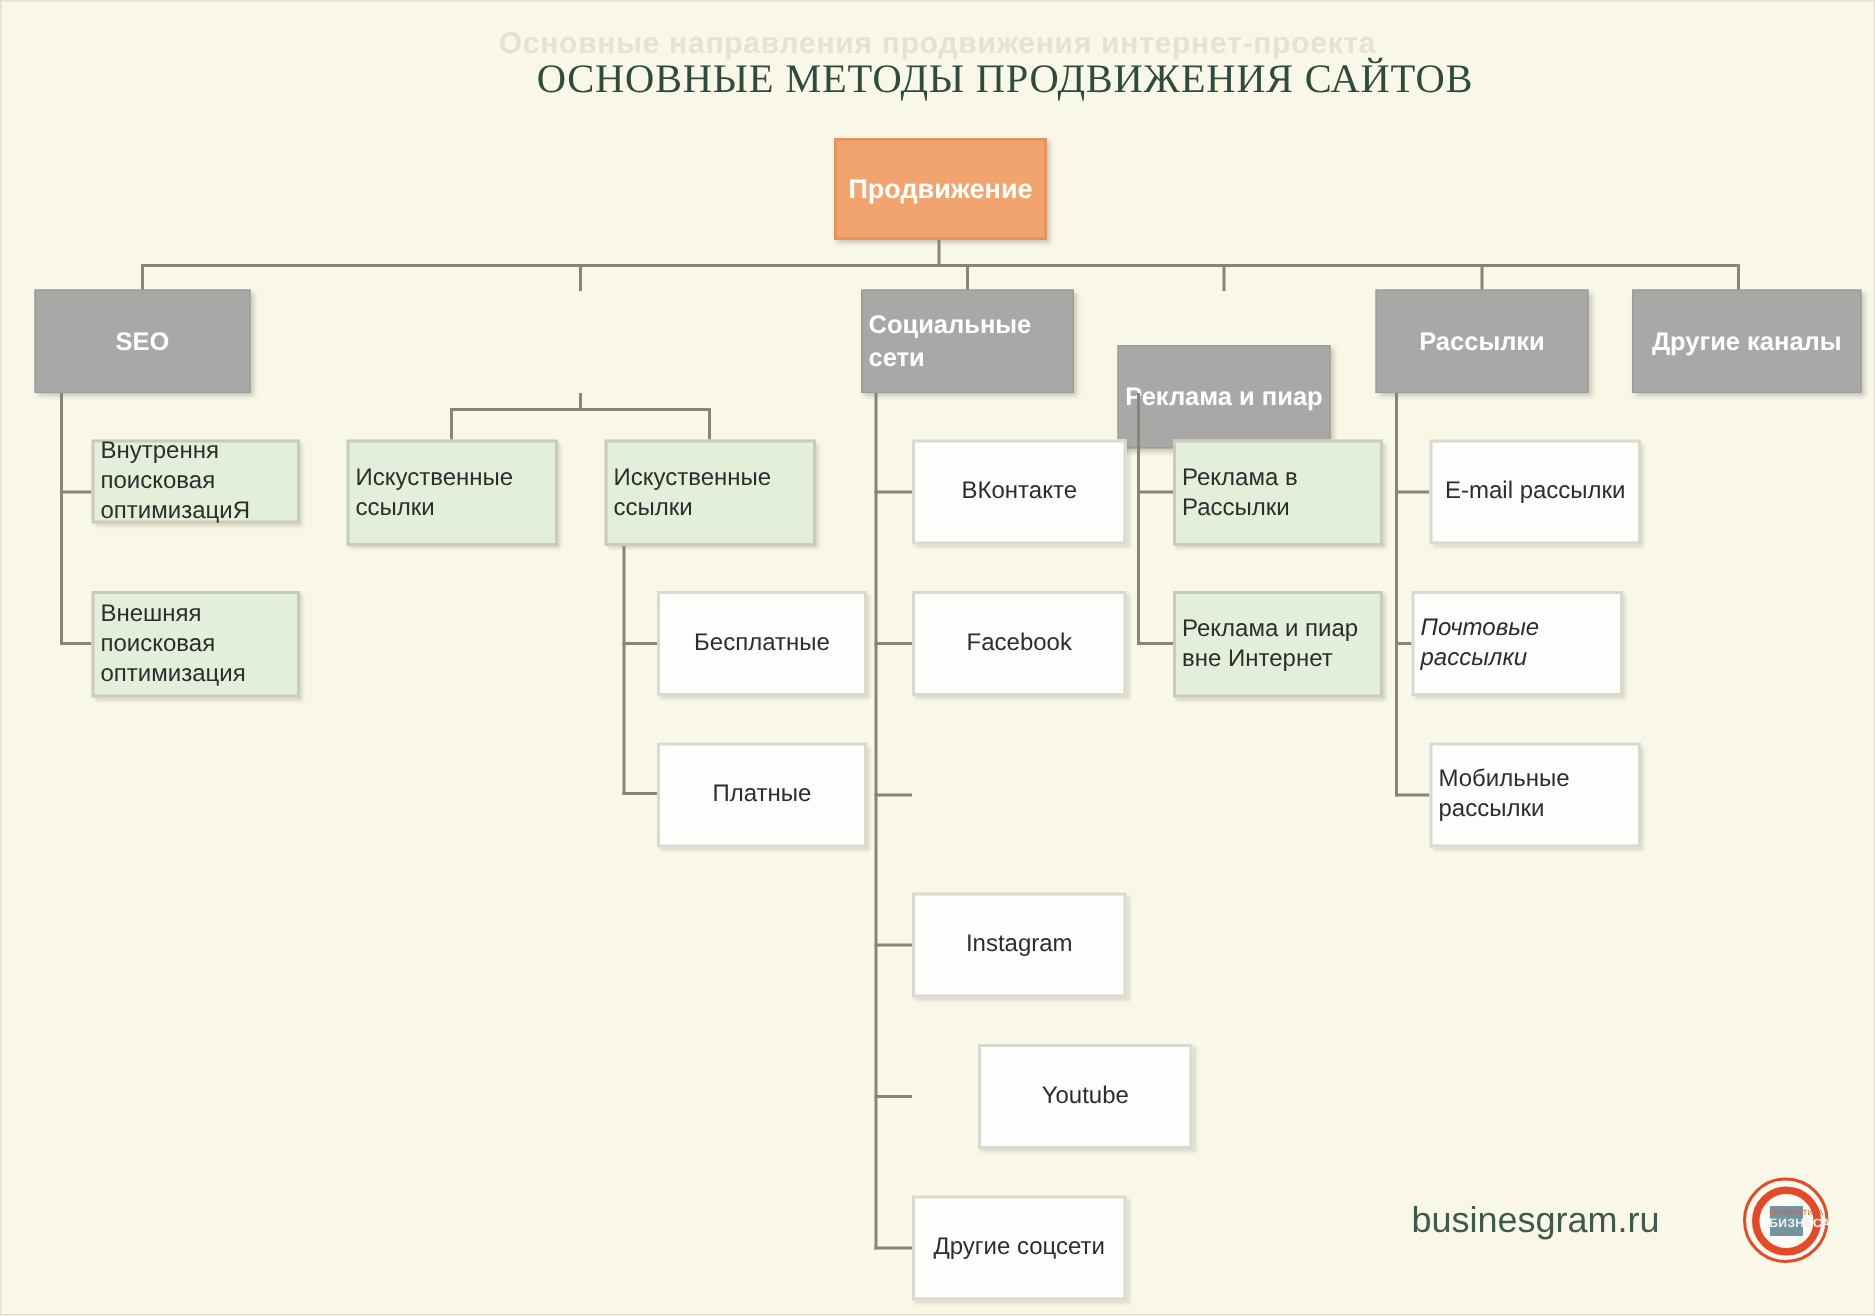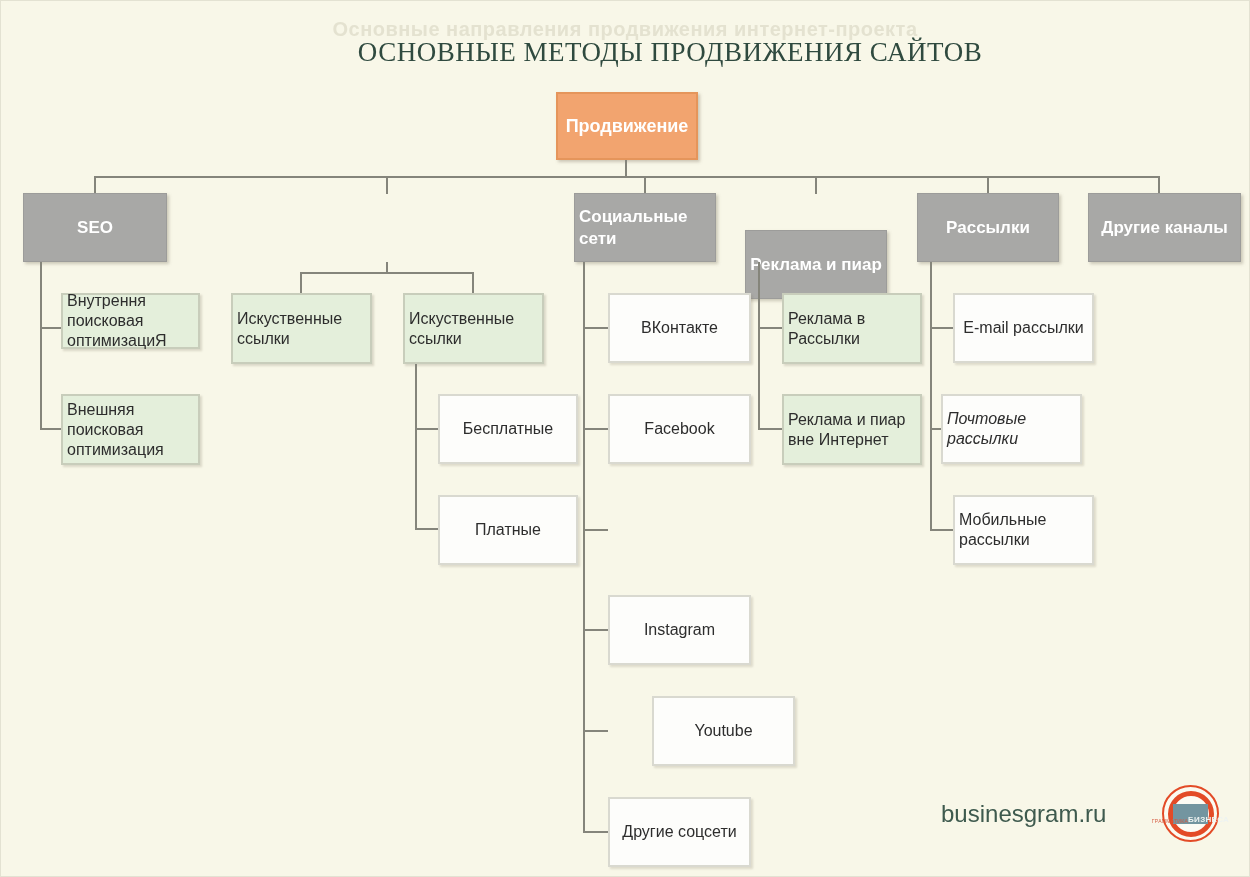--- a/index.html
+++ b/index.html
@@ -82,22 +82,22 @@
   .logo {
     position:absolute; left:1161px; top:784px; width:57px; height:57px;
     border-radius:50%; border:2px solid #e34b27; background:#fbfaf0;
     display:flex; align-items:center; justify-content:center;
   }
   .logo-inner {
     width:46px; height:46px; border-radius:50%; border:5px solid #e34b27;
     background:#fcfbf4; display:flex; align-items:center; justify-content:center;
   }
   .logo-rect {
-    background:#7395a0; width:35px; height:20px; text-align:center;
-    display:flex; flex-direction:row; justify-content:center; line-height:1;align-items:flex-end;
+    background:#7395a0; width:22px; height:20px; text-align:center;
+    display:flex; flex-direction:column; justify-content:center; line-height:1;
   }
   .logo-rect .l1 { font-size:5px; color:#d65a40; letter-spacing:0.3px; }
   .logo-rect .l2 { font-size:8px; color:#eef3f1; font-weight:bold; letter-spacing:0.3px; }
 </style>
 </head>
 <body>
 
 <div class="canvas">
 
   <div class="watermark">Основные направления продвижения интернет-проекта</div>

